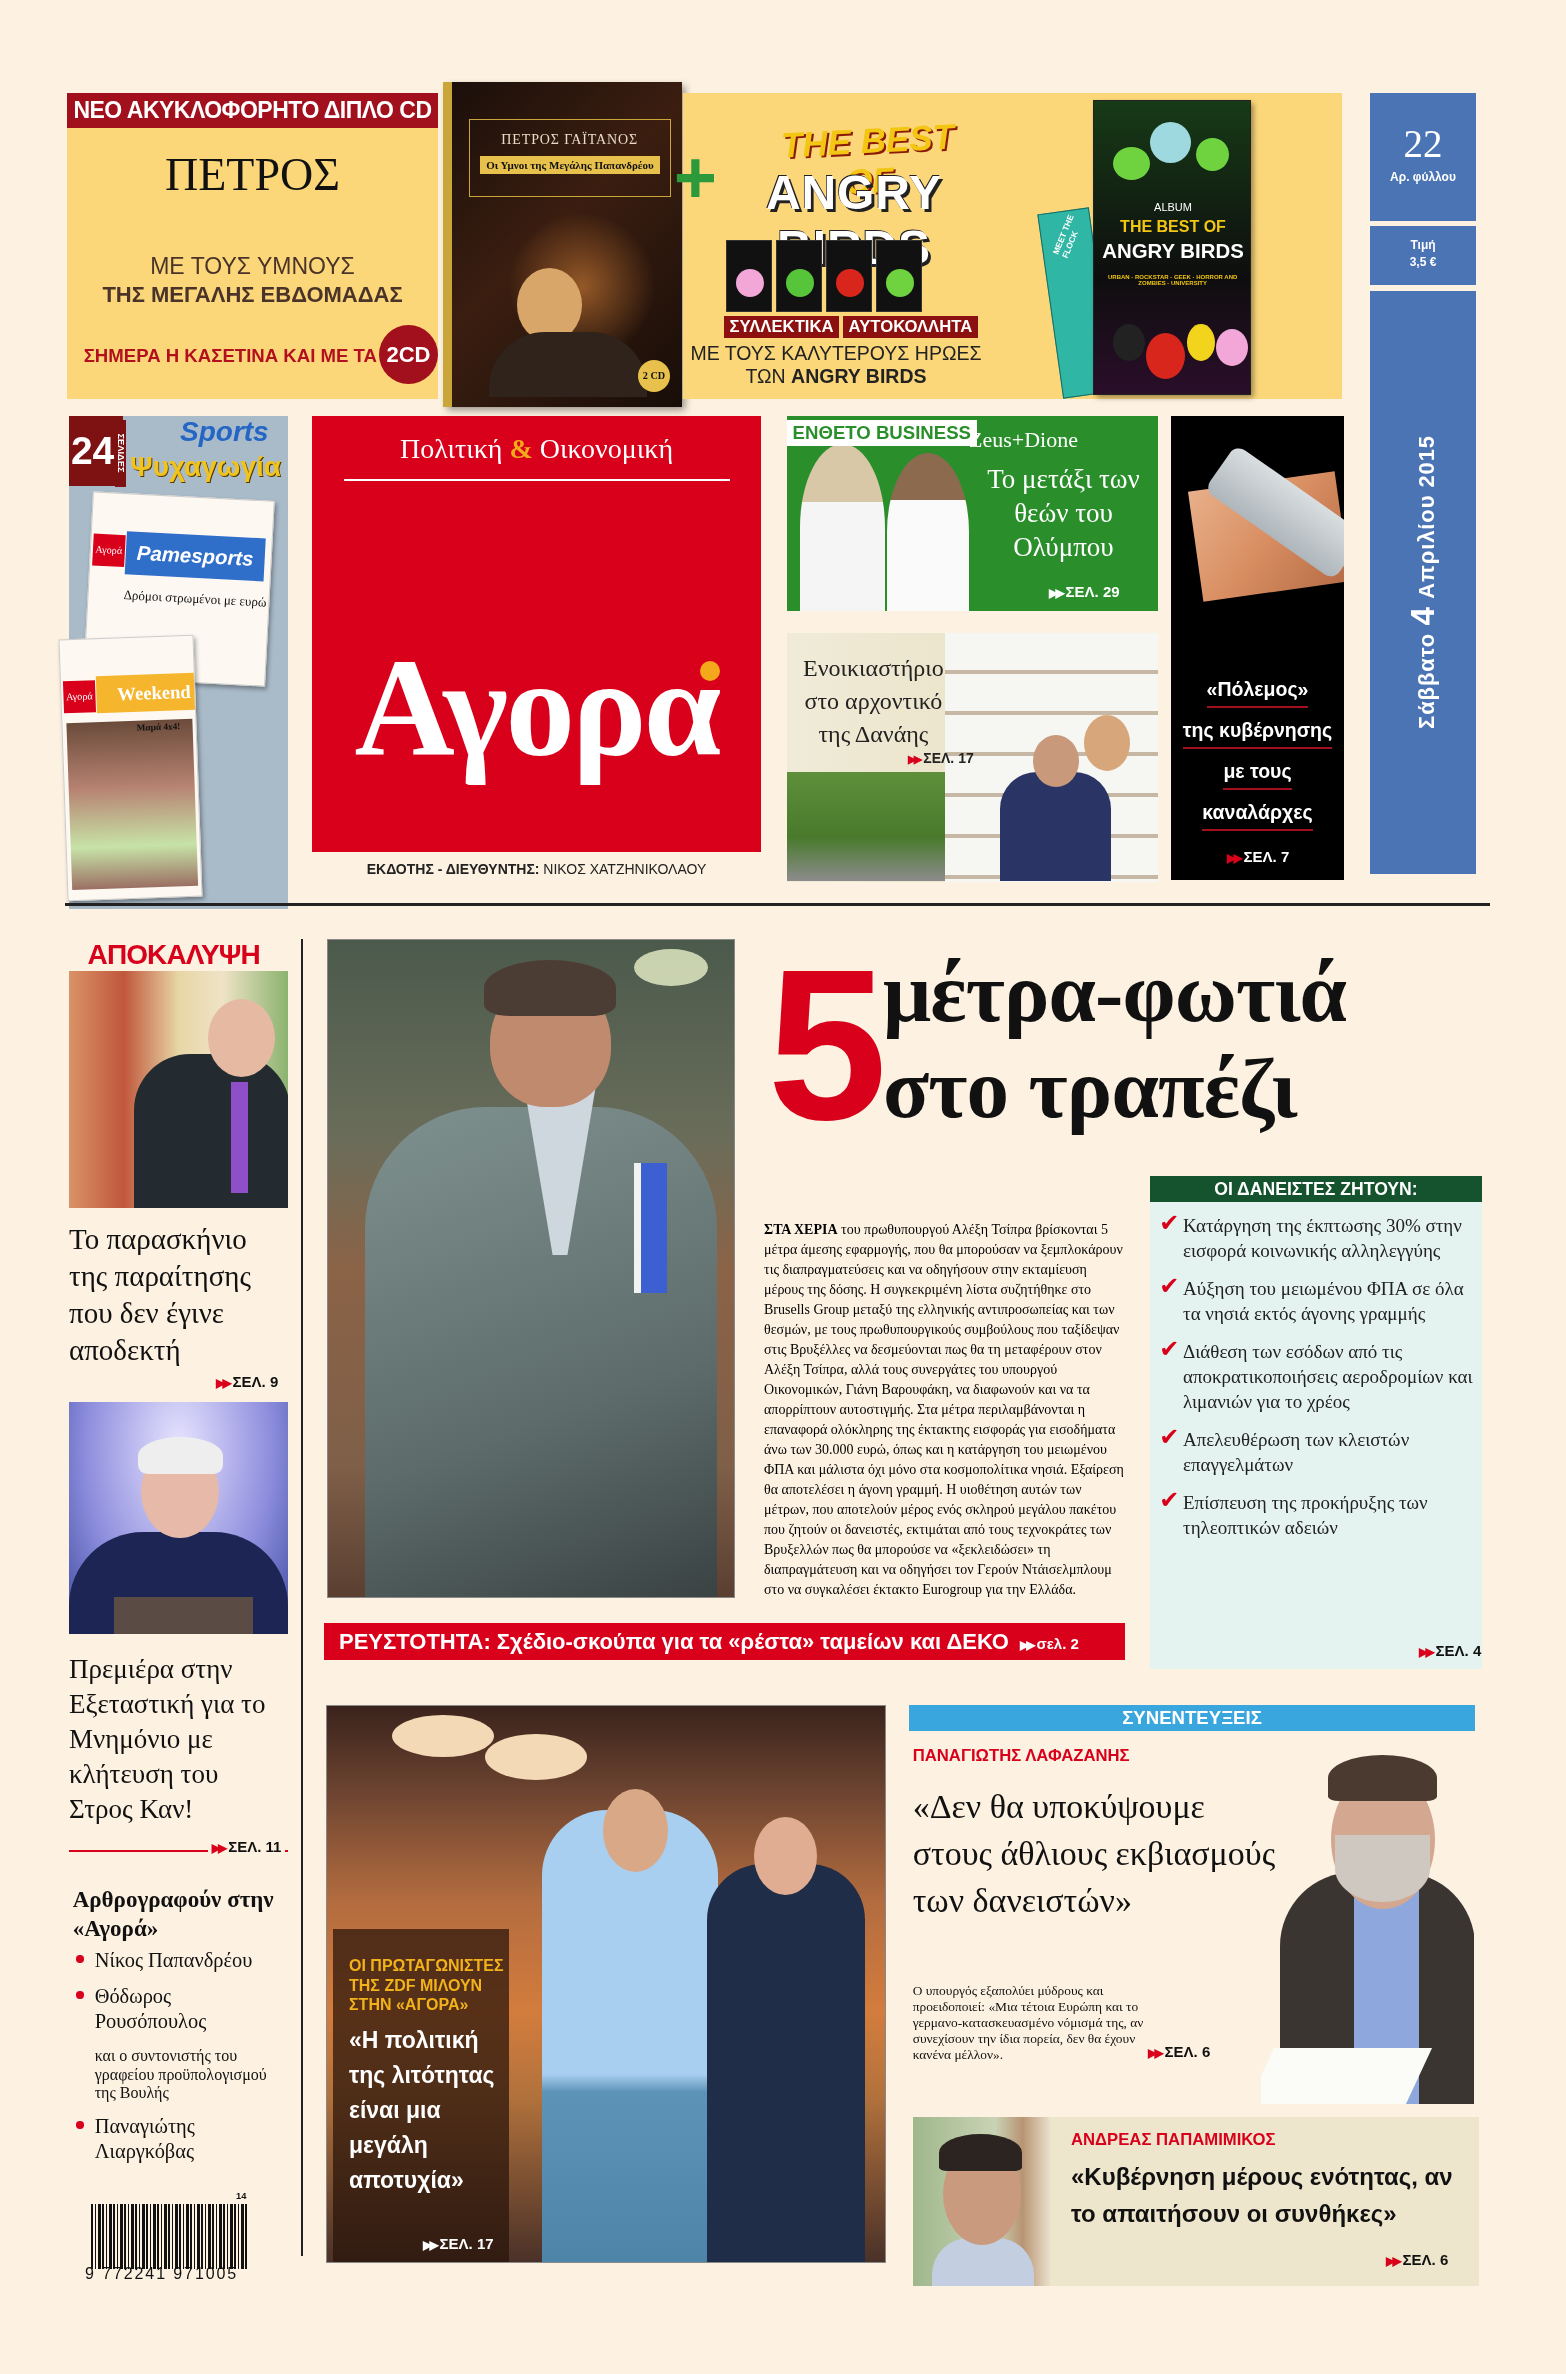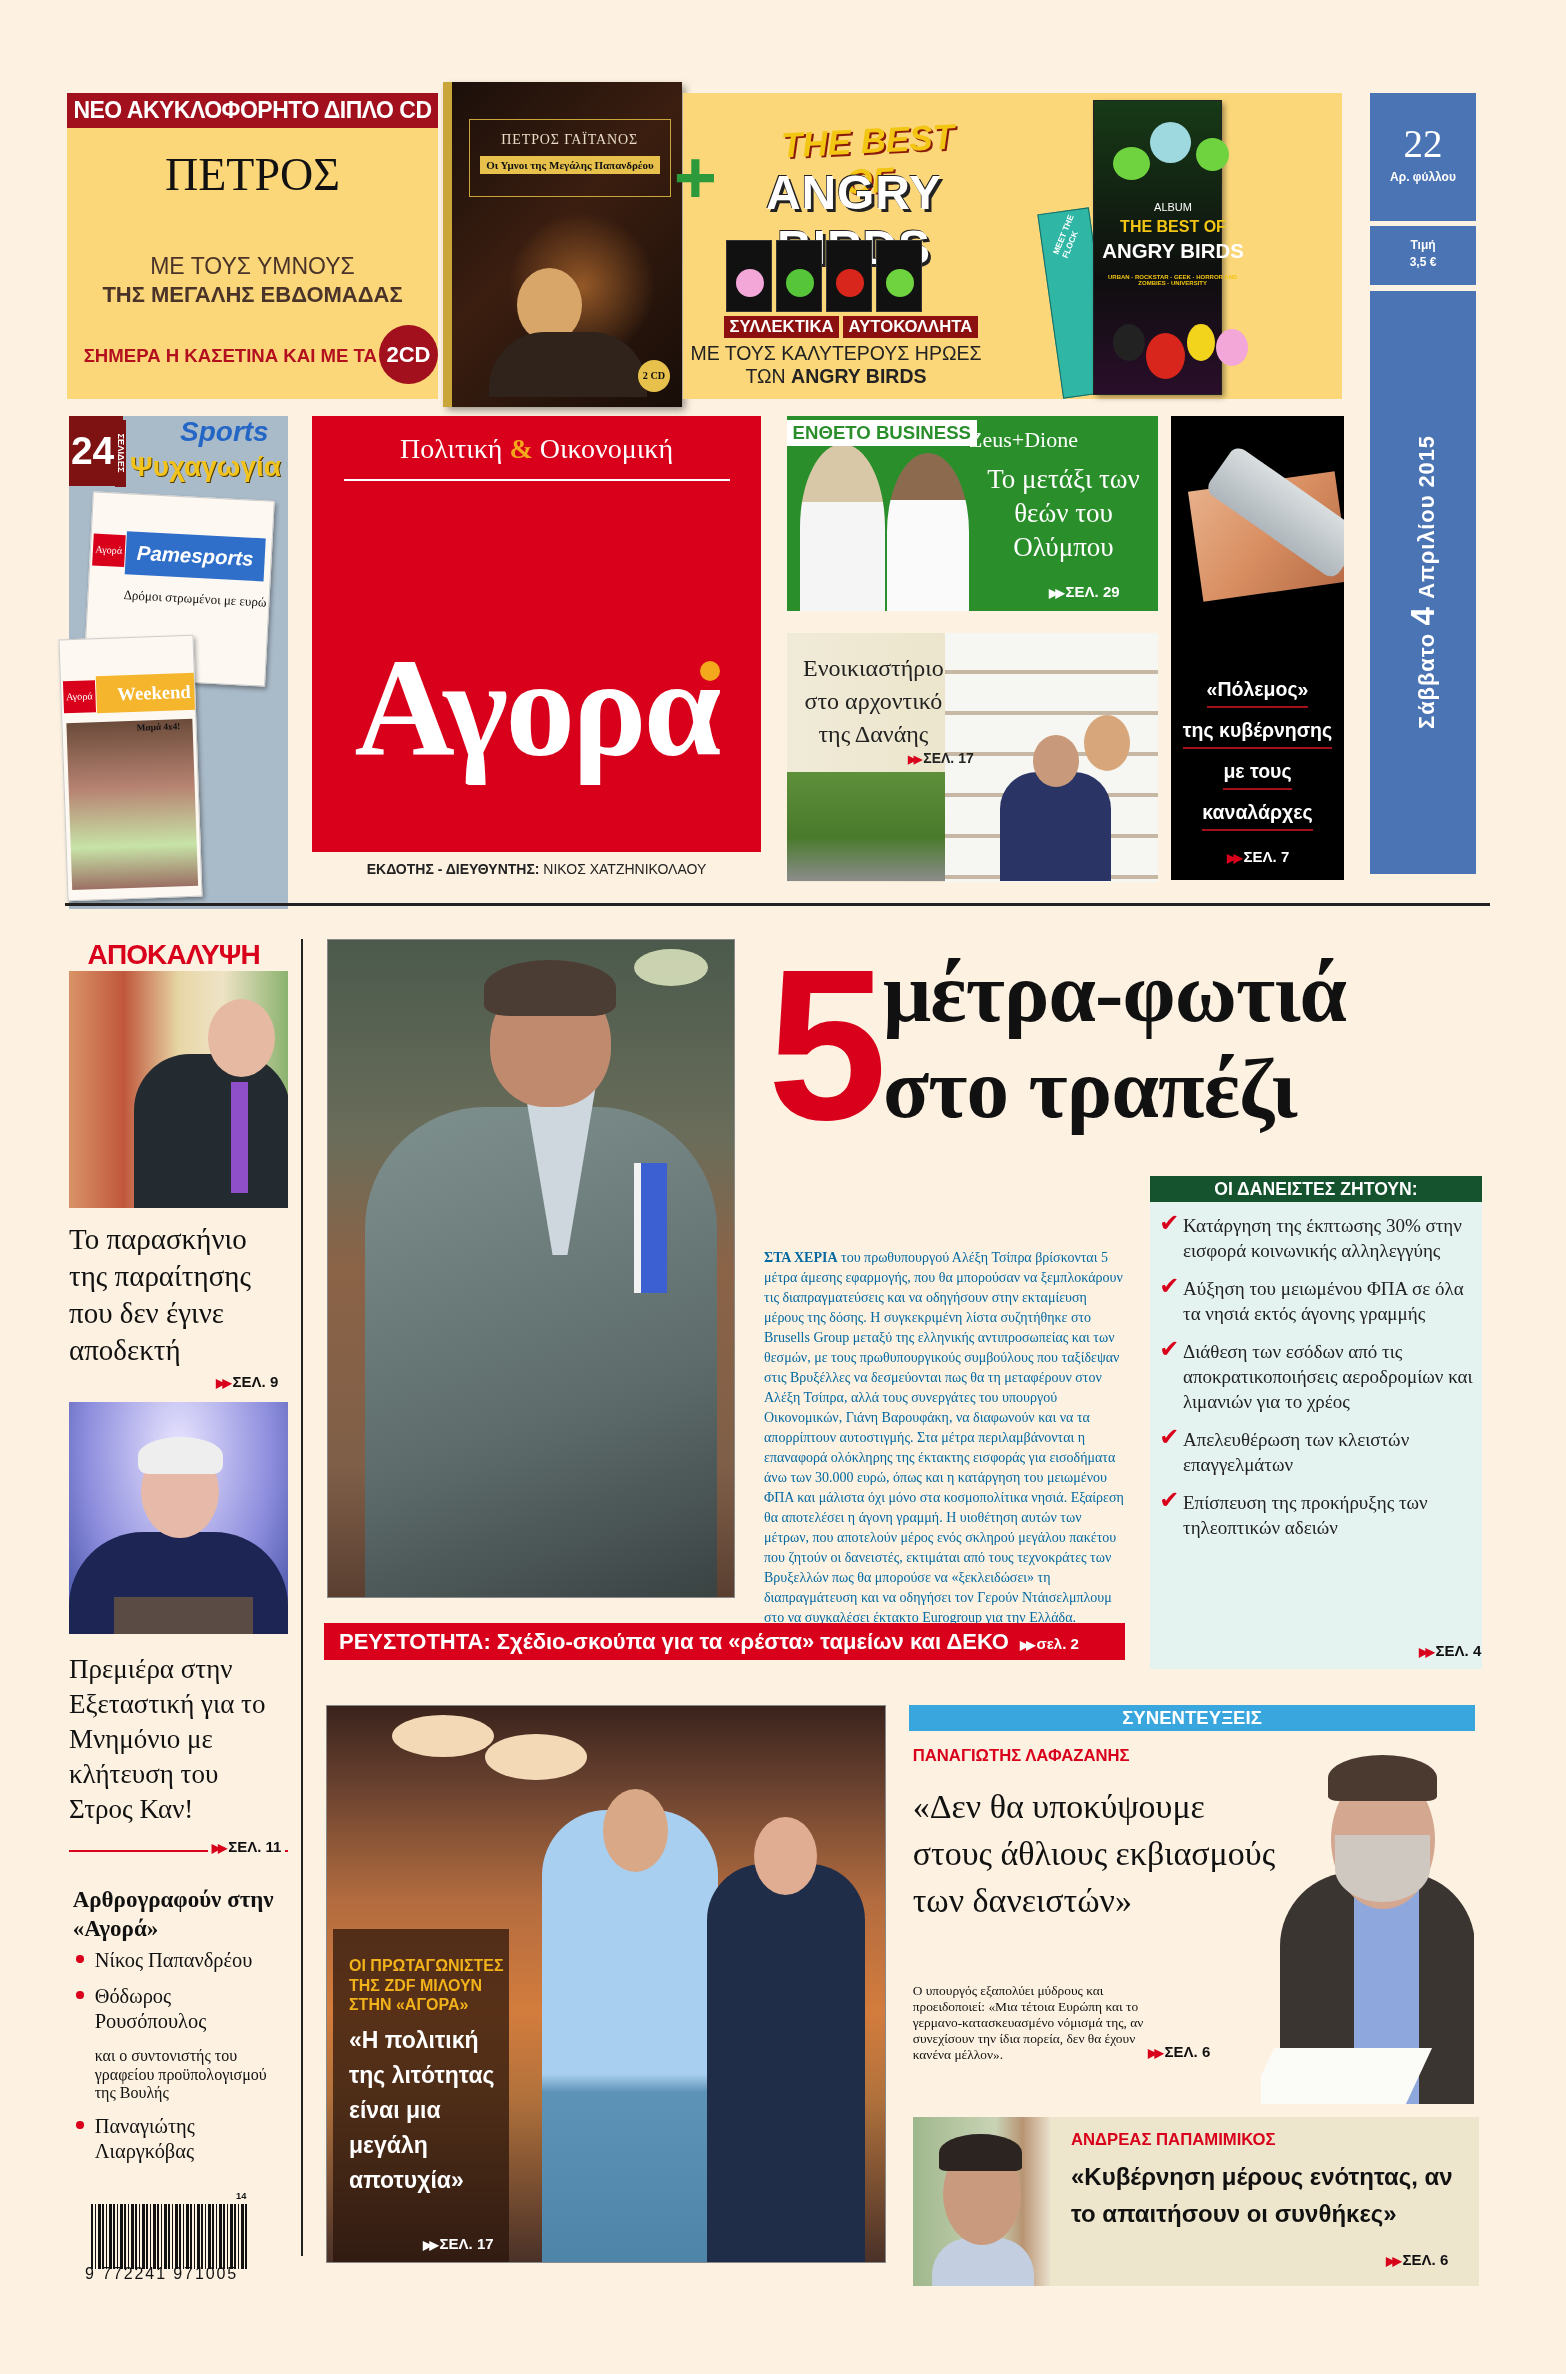--- a/index.html
+++ b/index.html
@@ -29,21 +29,21 @@
   #promo-ab { left: 683px; top: 93px; width: 659px; height: 306px; background: #fbd77a; }
   #promo-ab .plus { left: -9.3px; top: 48px; font-size: 74px; color: #2c9a3b; font-family: "Liberation Sans", sans-serif; font-weight: bold; line-height: 74px; }
   #promo-ab .best { left: 74px; top: 28px; width: 223px; text-align: center; font-size: 35px; color: #f2c613; font-family: "Liberation Sans", sans-serif; font-weight: bold; font-style: italic; text-shadow: 1.9px 1.9px 0 #8a1b0b; transform: rotate(-3deg); }
   #promo-ab .ab { left: 32px; top: 72px; width: 278px; text-align: center; font-size: 48px; color: #fff; font-family: "Liberation Sans", sans-serif; font-weight: bold; text-shadow: 2.8px 2.8px 0 #222, -0.9px -0.9px 0 #222; letter-spacing: 0.9px; }
   .packs { left: 43px; top: 147px; width: 195px; height: 74px; }
   .pack { position: absolute; top: 0; width: 46px; height: 72px; background: #111; border: 0.9px solid #333; }
   .pack i { position: absolute; left: 9.3px; top: 28px; width: 28px; height: 28px; border-radius: 50%; }
   #promo-ab .stick { left: 41px; top: 223px; background: #8c1010; color: #fff; font-family: "Liberation Sans", sans-serif; font-weight: bold; font-size: 16.7px; padding: 0.9px 5.6px; }
   #promo-ab .stick2 { left: 160px; top: 223px; background: #8c1010; color: #fff; font-family: "Liberation Sans", sans-serif; font-weight: bold; font-size: 16.7px; padding: 0.9px 5.6px; }
   #promo-ab .heroes { left: 0; top: 249px; width: 306px; text-align: center; font-size: 19.5px; color: #222; font-family: "Liberation Sans", sans-serif; line-height: 23px; }
-  #album { left: 410px; top: 7.4px; width: 129px; height: 295px; background: linear-gradient(180deg, #173a17, #0e0e0e 60%, #2a0e2a); border: 0.9px solid #222; box-shadow: 2.8px 2.8px 5.6px rgba(0,0,0,.4); }
+  #album { left: 410px; top: 7.4px; width: 158px; height: 295px; background: linear-gradient(180deg, #173a17, #0e0e0e 60%, #2a0e2a); border: 0.9px solid #222; box-shadow: 2.8px 2.8px 5.6px rgba(0,0,0,.4); }
   #album .al { left: 0; top: 100px; width: 158px; text-align: center; color: #fff; font-family: "Liberation Sans", sans-serif; font-size: 11px; }
   #album .b1 { left: 0; top: 117px; width: 158px; text-align: center; color: #f2c613; font-family: "Liberation Sans", sans-serif; font-weight: bold; font-size: 16px; }
   #album .b2 { left: 0; top: 139px; width: 158px; text-align: center; color: #fff; font-family: "Liberation Sans", sans-serif; font-weight: bold; font-size: 20.4px; }
   #album .b3 { left: 3.7px; top: 173px; width: 150px; text-align: center; color: #f2c613; font-family: "Liberation Sans", sans-serif; font-size: 6px; font-weight: bold; }
   .bird { position: absolute; border-radius: 50%; }
   #meet { left: 367px; top: 117px; width: 52px; height: 186px; background: #2fb6a5; transform: rotate(-8deg); border: 0.9px solid #1a6c62; }
   #meet .mt { left: 3.7px; top: 13px; color: #fff; font-family: "Liberation Sans", sans-serif; font-weight: bold; font-size: 8.3px; transform: rotate(-60deg); }
 
   
   #issue { left: 1370px; top: 93px; width: 106px; height: 781px; }
@@ -143,21 +143,21 @@
   #main-photo .shirt { left: 195px; top: 139px; width: 74px; height: 176px; background: #cfd7de; clip-path: polygon(0 0, 100% 0, 60% 100%, 40% 100%); }
   #main-photo .face { left: 162px; top: 37px; width: 121px; height: 130px; border-radius: 50% 50% 45% 45%; background: #c08a6e; }
   #main-photo .hair { left: 156px; top: 20.4px; width: 132px; height: 56px; border-radius: 50% 50% 20% 20%; background: #4c3d34; }
   #main-photo .folder { left: 306px; top: 223px; width: 33px; height: 130px; background: #3c5fd1; border-left: 7.4px solid #f2f2f2; }
 
   #main-head { left: 762px; top: 937px; width: 742px; height: 223px; }
   #main-head .five { left: 5.6px; top: 0; color: #d8001a; font-family: "Liberation Sans", sans-serif; font-weight: bold; font-size: 215px; line-height: 215px; letter-spacing: -5.6px; }
   #main-head .l1 { left: 121px; top: 3.7px; font-size: 85px; font-weight: bold; line-height: 102px; letter-spacing: -0.9px; }
   #main-head .l2 { left: 121px; top: 100px; font-size: 85px; font-weight: bold; line-height: 102px; letter-spacing: -0.9px; }
 
-  #main-body { left: 764px; top: 1248px; width: 364px; font-size: 14px; line-height: 20px; color: #0369a1; text-align: left; }
+  #main-body { left: 764px; top: 1220px; width: 364px; font-size: 14px; line-height: 20px; color: #000000; text-align: left; }
   #main-body b { font-weight: bold; }
 
   #lenders { left: 1150px; top: 1176px; width: 332px; height: 493px; background: #e5f3f0; }
   #lenders .hdr { left: 0; top: 0; width: 332px; height: 26px; background: #14532d; color: #fff; text-align: center; font-family: "Liberation Sans", sans-serif; font-weight: bold; font-size: 17.6px; line-height: 26px; }
   #lenders ul { position: absolute; left: 0; top: 37px; width: 332px; list-style: none; }
   #lenders li { position: relative; padding-left: 33px; font-size: 19px; line-height: 25px; margin-bottom: 13px; color: #222; }
   #lenders li .chk { position: absolute; left: 9.3px; top: -1.9px; color: #d8001a; font-size: 24px; font-weight: bold; font-family: "DejaVu Sans", sans-serif; }
   #lenders .ref { left: 269px; top: 466px; font-size: 15px; }
 
   #liquidity { left: 324px; top: 1623px; width: 801px; height: 37px; background: #d8001a; color: #fff; font-family: "Liberation Sans", sans-serif; font-weight: bold; font-size: 22px; line-height: 37px; padding-left: 15px; white-space: nowrap; }

